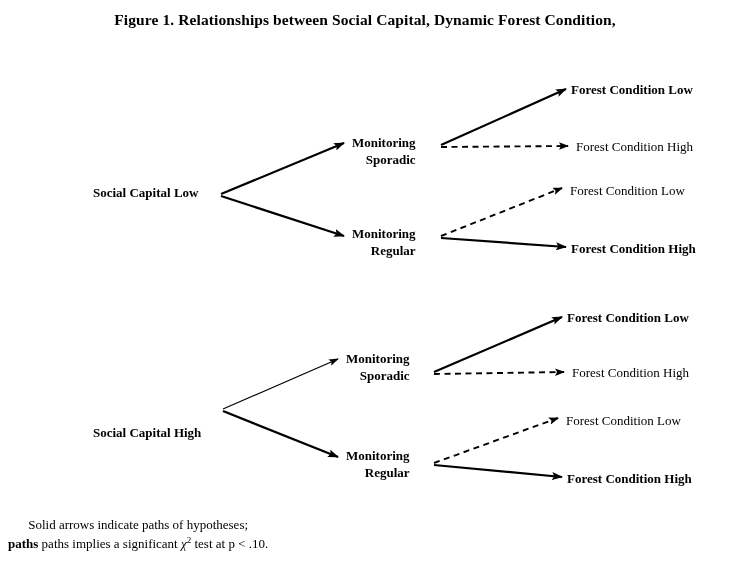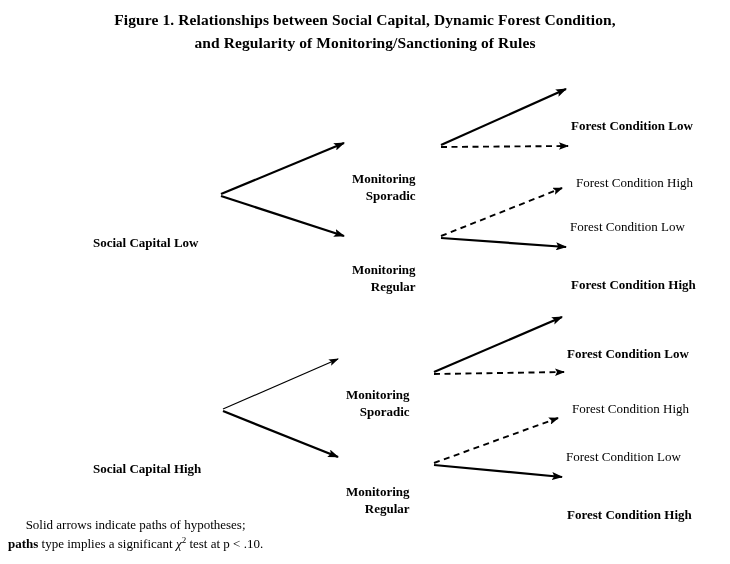--- a/index.html
+++ b/index.html
@@ -46,21 +46,20 @@
     height: 564px;
     pointer-events: none;
   }
 
   .node {
     position: absolute;
     font-family: "Liberation Serif", "DejaVu Serif", serif;
     font-size: 13px;
     line-height: 17px;
     white-space: nowrap;
-    margin-top: 36px;
   }
   .node.bold { font-weight: bold; }
   .node .ln { display: block; }
 
   .node.right { text-align: left; }
   .node.left  { text-align: right; font-weight: bold; }
 
   #footnote {
     position: absolute;
     left: 8px;
@@ -79,21 +78,20 @@
     line-height: 0;
   }
 </style>
 </head>
 <body>
 
 <div id="page">
 
   <div id="title">
     <span class="tl">Figure 1. Relationships between Social Capital, Dynamic Forest Condition,</span>
-    <span class="tl">and Regularity of Monitoring/Sanctioning of Rules</span>
   </div>
 
   <div id="diagram">
 
     <svg class="edges" viewBox="0 0 730 564">
       <defs>
         <marker id="ah-thick" markerWidth="11" markerHeight="8" refX="10" refY="4" orient="auto" markerUnits="userSpaceOnUse">
           <path d="M0,0 L11,4 L0,8 L2.2,4 Z" fill="#000000"></path>
         </marker>
         <marker id="ah-thin" markerWidth="10" markerHeight="7" refX="9" refY="3.5" orient="auto" markerUnits="userSpaceOnUse">
@@ -116,21 +114,21 @@
       <line x1="223" y1="409" x2="338" y2="359" stroke="#000000" stroke-width="1.15" marker-end="url(#ah-thin)"></line>
       <line x1="223" y1="411" x2="338" y2="457" stroke="#000000" stroke-width="2.3" marker-end="url(#ah-thick)"></line>
 
       <line x1="434" y1="372" x2="562" y2="317" stroke="#000000" stroke-width="2.2" marker-end="url(#ah-thick)"></line>
       <line x1="434" y1="374" x2="564" y2="372" stroke="#000000" stroke-width="1.9" stroke-dasharray="6,4.5" marker-end="url(#ah-dash)"></line>
 
       <line x1="434" y1="463" x2="558" y2="418" stroke="#000000" stroke-width="1.9" stroke-dasharray="6,4.5" marker-end="url(#ah-dash)"></line>
       <line x1="434" y1="465" x2="562" y2="477" stroke="#000000" stroke-width="2.2" marker-end="url(#ah-thick)"></line>
     </svg>
 
-    <div class="node left" style="left:93px; top:198px;">
+    <div class="node left" style="left:93px; top:184px;">
       <span class="ln">Social Capital Low</span>
     </div>
 
     <div class="node left" style="left:93px; top:424px;">
       <span class="ln">Social Capital High</span>
     </div>
 
     <div class="node left" style="left:352px; top:134px;">
       <span class="ln">Monitoring</span>
       <span class="ln">Sporadic</span>
@@ -180,16 +178,16 @@
     </div>
 
     <div class="node right bold" style="left:567px; top:470px;">
       <span class="ln">Forest Condition High</span>
     </div>
 
   </div>
 
   <div id="footnote">
     <span class="fn">Solid arrows indicate paths of hypotheses;</span>
-    <span class="fn"><b>paths</b><span> type implies a significant </span><i>χ</i><sup>2</sup><span> test at p &lt; .10.</span></span>
+    <span class="fn"><b>paths</b><span> paths implies a significant </span><i>χ</i><sup>2</sup><span> test at p &lt; .10.</span></span>
   </div>
 
 </div>
 
 </body></html>

